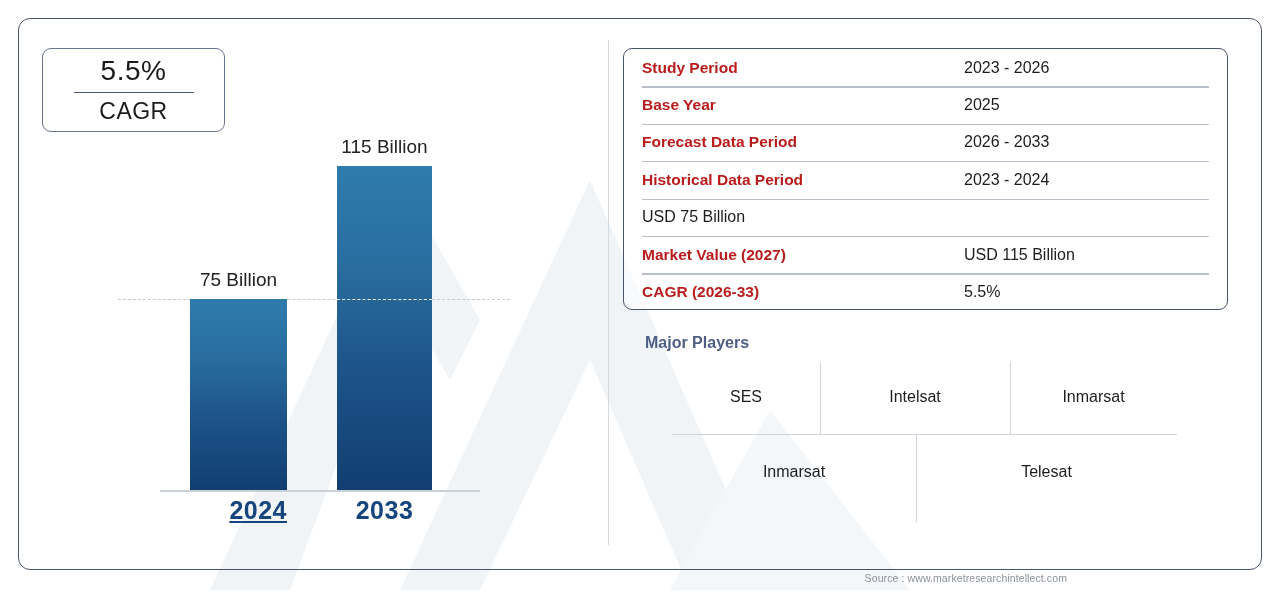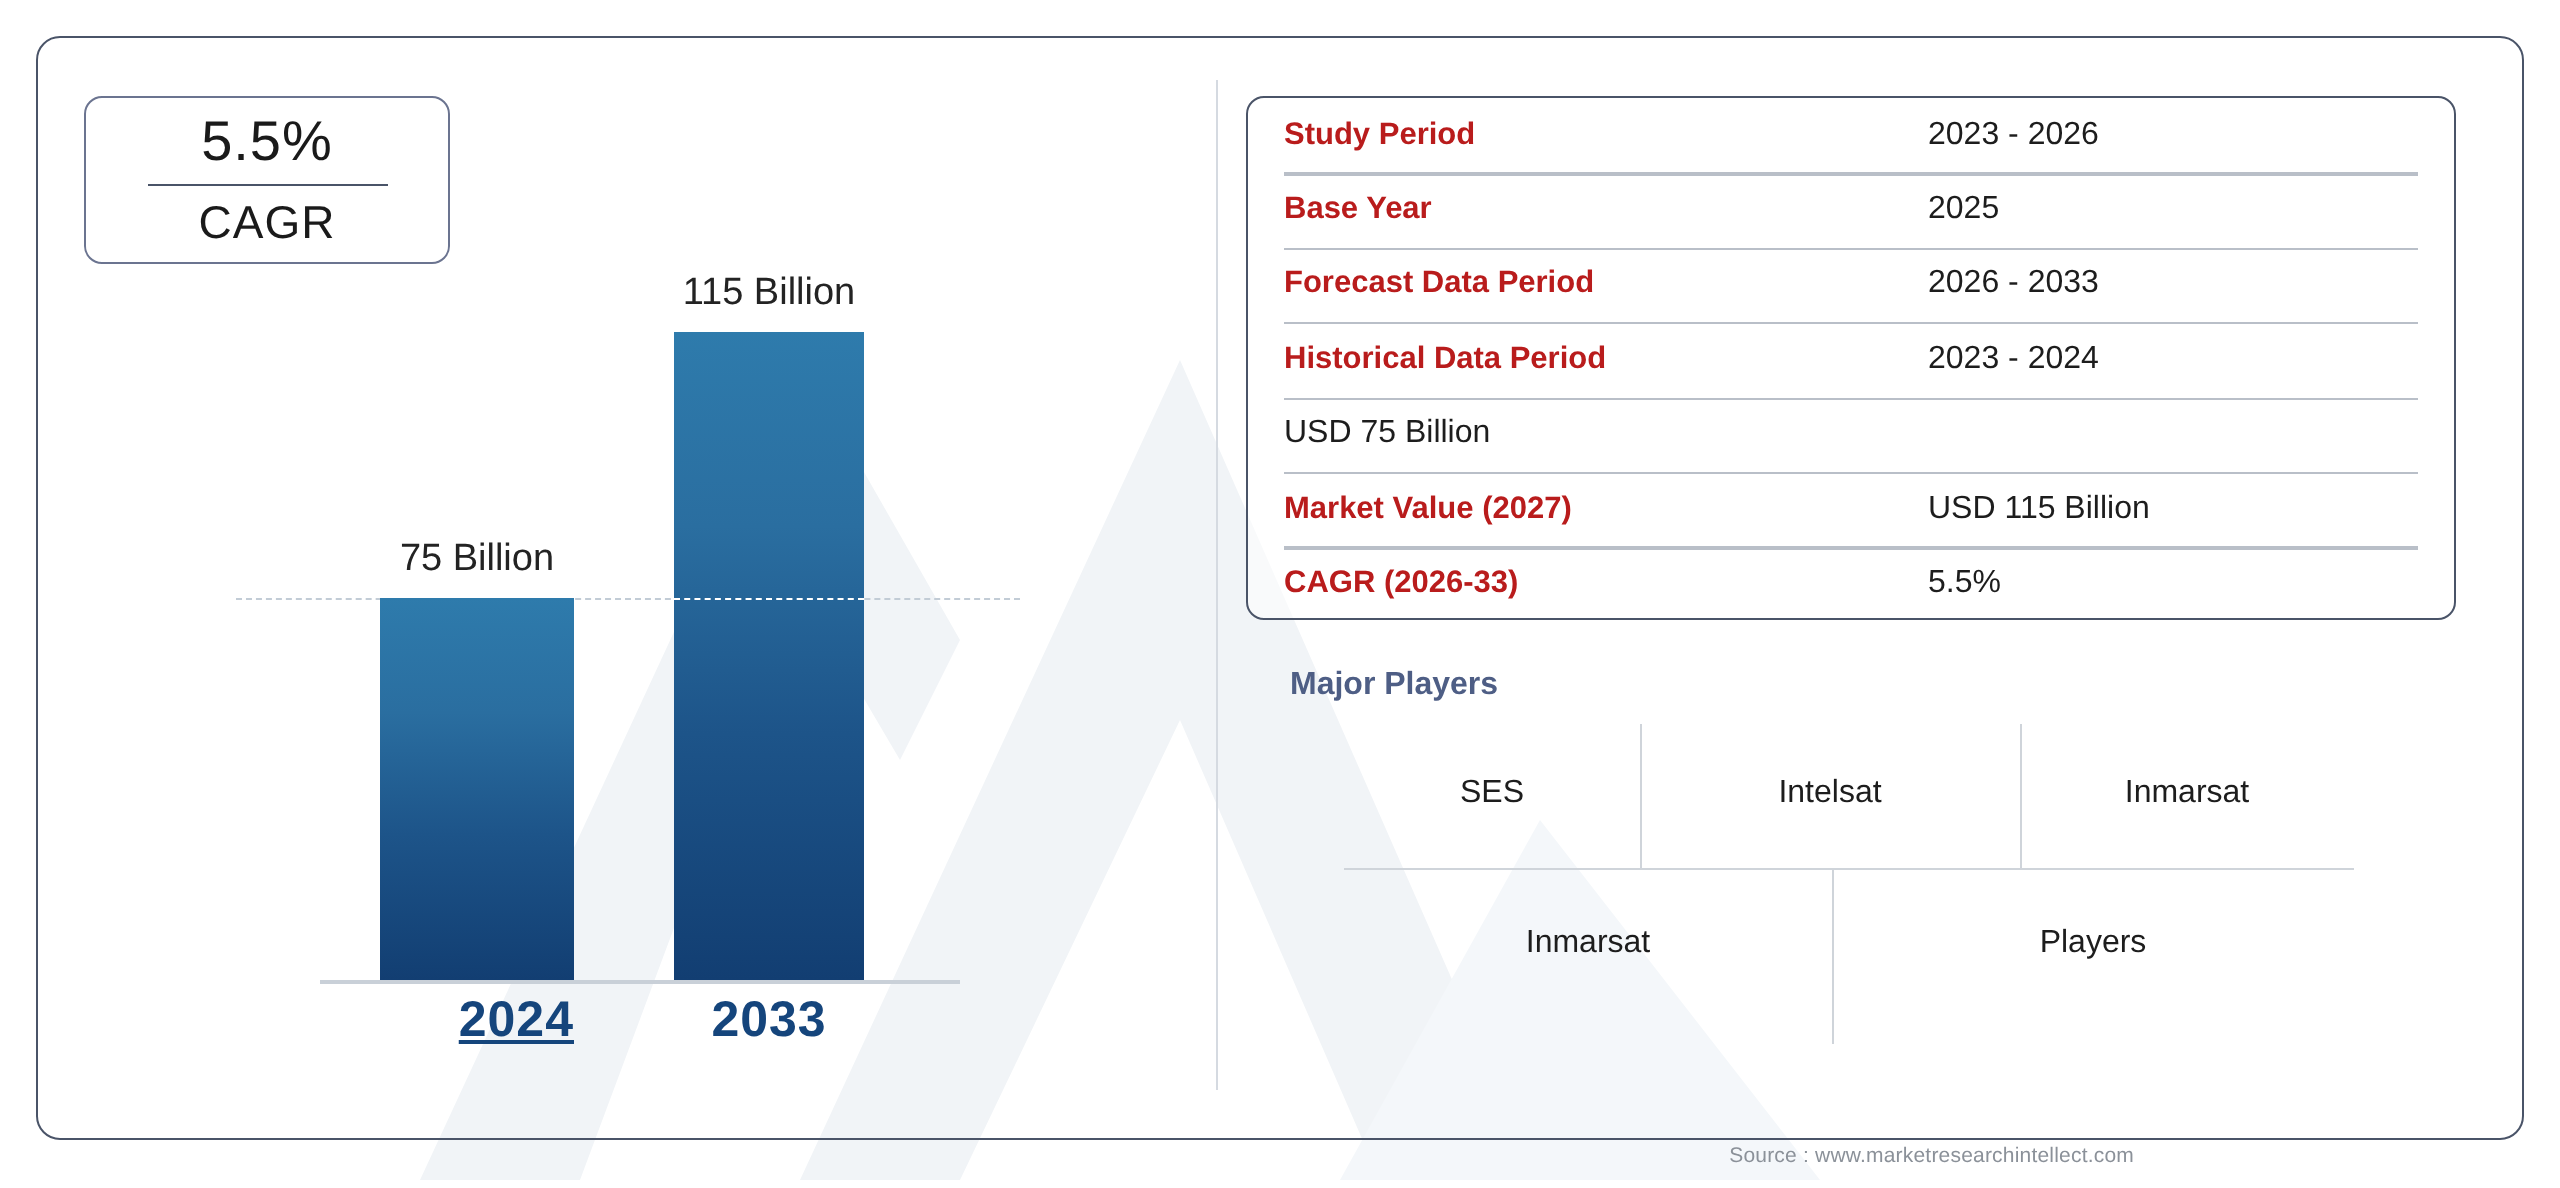--- a/index.html
+++ b/index.html
@@ -299,18 +299,18 @@
   <div class="mp-grid">
     <div class="mp-hline"></div>
     <div class="mp-vline mp-v1"></div>
     <div class="mp-vline mp-v2"></div>
     <div class="mp-vline mp-v3"></div>
 
     <div class="mp-cell mp-r1c1">SES</div>
     <div class="mp-cell mp-r1c2">Intelsat</div>
     <div class="mp-cell mp-r1c3">Inmarsat</div>
     <div class="mp-cell mp-r2c1">Inmarsat</div>
-    <div class="mp-cell mp-r2c2">Players</div>
+    <div class="mp-cell mp-r2c2">Telesat</div>
   </div>
 
   <div class="source">Source : www.marketresearchintellect.com</div>
 
 </div>
 
 </body></html>

